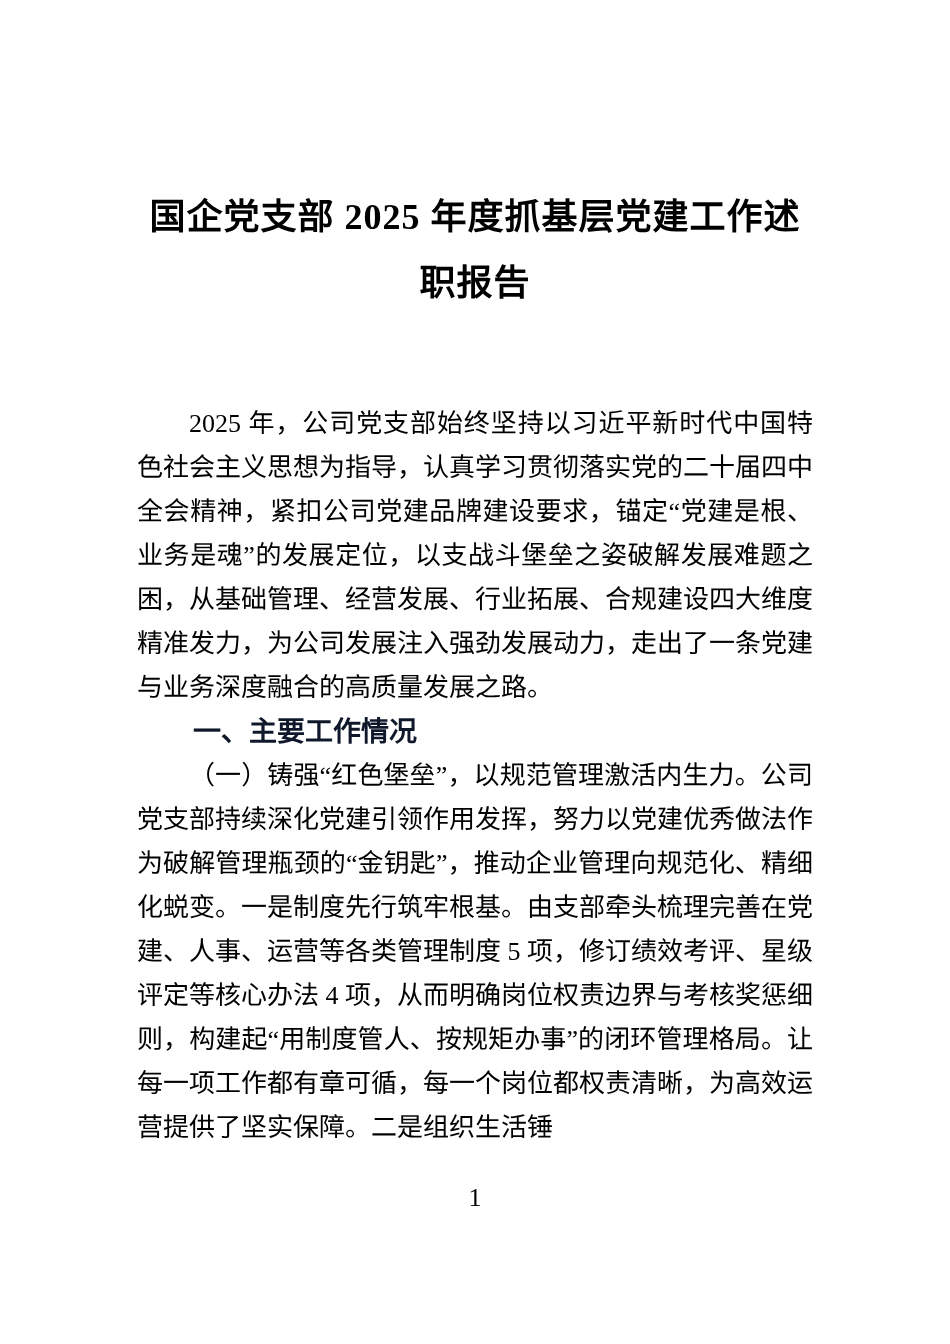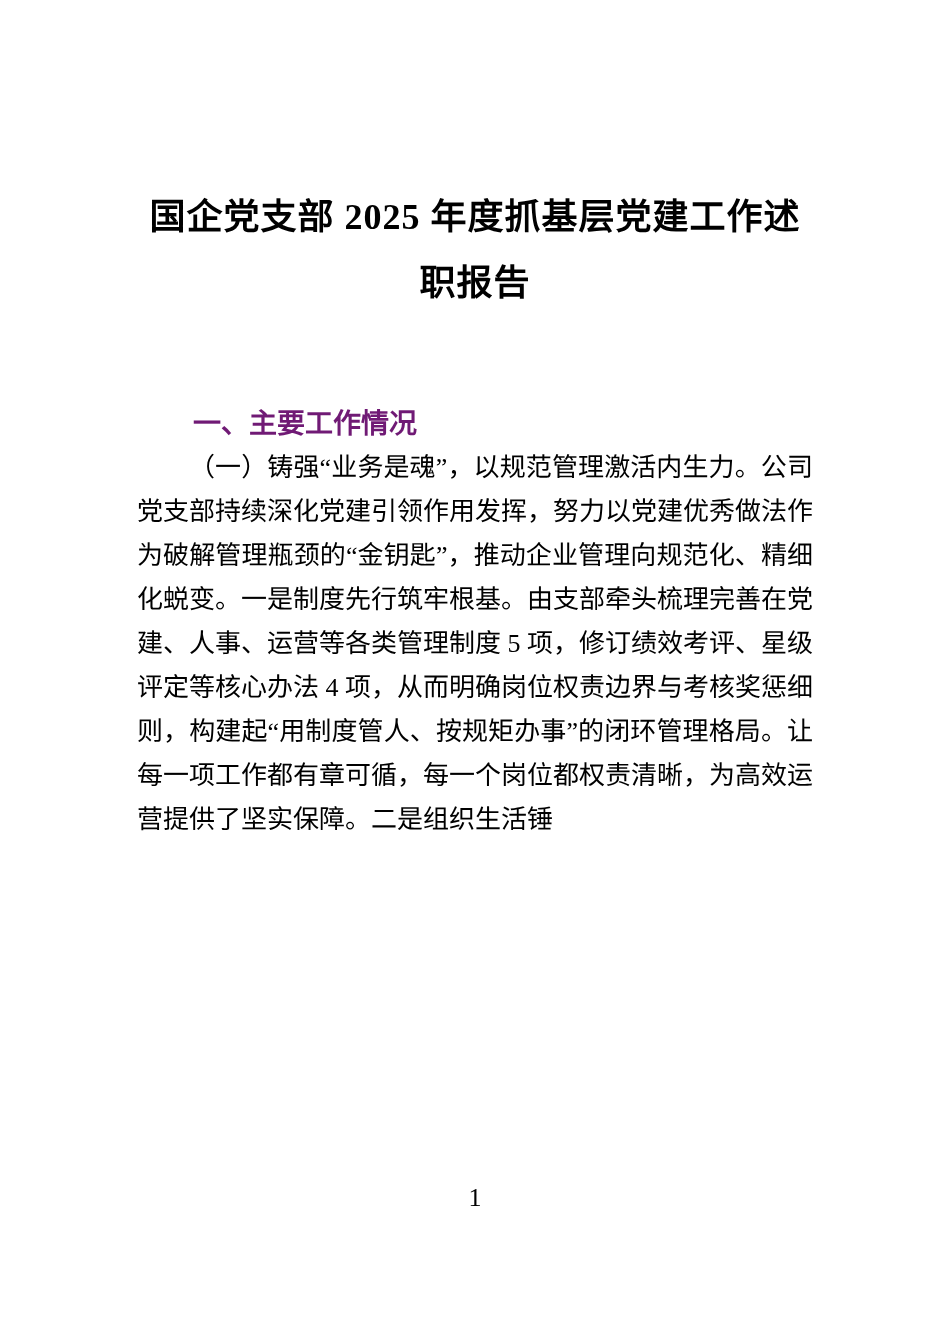--- a/index.html
+++ b/index.html
@@ -39,21 +39,21 @@
     text-justify: inter-character;
     word-break: break-all;
   }
   h2.section-heading {
     margin: 0;
     font-size: 28px;
     line-height: 44px;
     font-weight: 700;
     text-indent: 2em;
     font-family: "Liberation Sans", "DejaVu Sans", sans-serif;
-    color: #701a75;
+    color: #0f172a;
   }
   .subsection-lead {
     
     font-family: inherit;
   }
   .page-number {
     position: absolute;
     top: 1182px;
     left: 0;
     right: 0;
@@ -65,22 +65,23 @@
 </style>
 </head>
 <body>
 
 <div class="page">
 
   <h1 class="doc-title">国企党支部 2025 年度抓基层党建工作述职报告</h1>
 
   <div class="body-text">
 
+    <p class="para">2025 年，公司党支部始终坚持以习近平新时代中国特色社会主义思想为指导，认真学习贯彻落实党的二十届四中全会精神，紧扣公司党建品牌建设要求，锚定“党建是根、业务是魂”的发展定位，以支战斗堡垒之姿破解发展难题之困，从基础管理、经营发展、行业拓展、合规建设四大维度精准发力，为公司发展注入强劲发展动力，走出了一条党建与业务深度融合的高质量发展之路。</p>
 
     <h2 class="section-heading">一、主要工作情况</h2>
 
-    <p class="para"><span class="subsection-lead">（一）铸强“业务是魂”，以规范管理激活内生力。</span><span>公司党支部持续深化党建引领作用发挥，努力以党建优秀做法作为破解管理瓶颈的“金钥匙”，推动企业管理向规范化、精细化蜕变。一是制度先行筑牢根基。由支部牵头梳理完善在党建、人事、运营等各类管理制度 5 项，修订绩效考评、星级评定等核心办法 4 项，从而明确岗位权责边界与考核奖惩细则，构建起“用制度管人、按规矩办事”的闭环管理格局。让每一项工作都有章可循，每一个岗位都权责清晰，为高效运营提供了坚实保障。二是组织生活锤</span></p>
+    <p class="para"><span class="subsection-lead">（一）铸强“红色堡垒”，以规范管理激活内生力。</span><span>公司党支部持续深化党建引领作用发挥，努力以党建优秀做法作为破解管理瓶颈的“金钥匙”，推动企业管理向规范化、精细化蜕变。一是制度先行筑牢根基。由支部牵头梳理完善在党建、人事、运营等各类管理制度 5 项，修订绩效考评、星级评定等核心办法 4 项，从而明确岗位权责边界与考核奖惩细则，构建起“用制度管人、按规矩办事”的闭环管理格局。让每一项工作都有章可循，每一个岗位都权责清晰，为高效运营提供了坚实保障。二是组织生活锤</span></p>
 
   </div>
 
   <div class="page-number">1</div>
 
 </div>
 
 </body></html>

